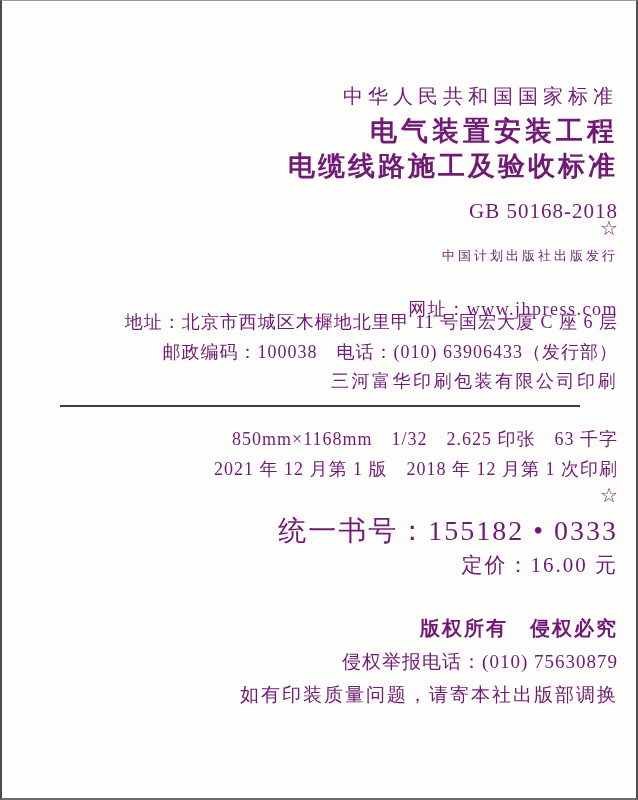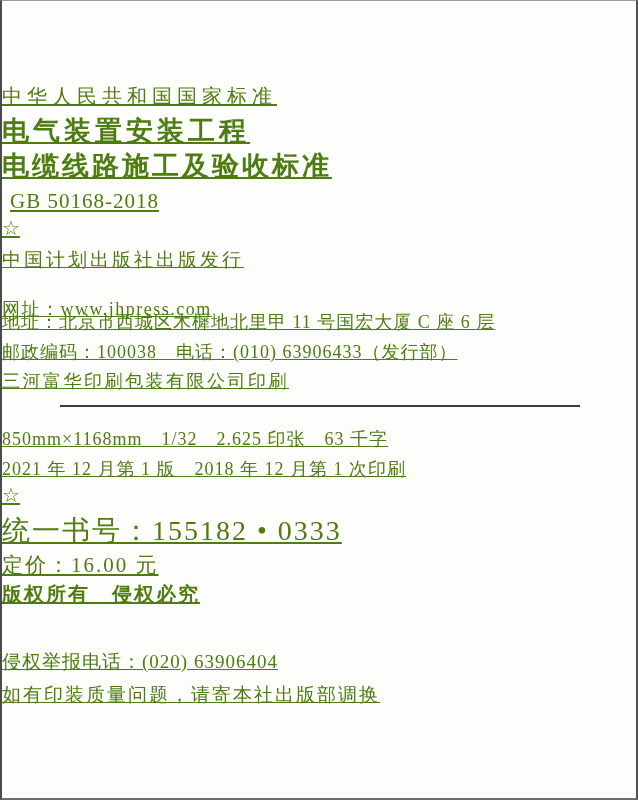--- a/index.html
+++ b/index.html
@@ -18,51 +18,50 @@
     border-right: 2px solid #4f4f4f;
     border-bottom: 2px solid #6e6e6e;
     overflow: hidden;
     color: #1e1e1e;
     font-family: "Liberation Serif", "DejaVu Serif", serif;
   }
   .line {
     position: absolute;
     left: 0;
     right: 18px;
-    text-align: left;
+    text-align: right;
     white-space: pre;
-    color: #4d7c0f;
-    text-decoration: underline;
+    color: #701a75;
   }
   .std-line   { top: 82px;  font-size: 20px; letter-spacing: 5px; }
   .title1     { top: 112px; font-size: 27px; font-weight: bold; letter-spacing: 4px;
                 font-family: "DejaVu Sans", "Liberation Sans", sans-serif; }
   .title2     { top: 147px; font-size: 27px; font-weight: bold; letter-spacing: 3px;
                 font-family: "DejaVu Sans", "Liberation Sans", sans-serif; }
-  .std-code   { top: 188px; font-size: 21px; letter-spacing: 1px; padding-left: 8px; }
+  .std-code   { top: 198px; font-size: 21px; letter-spacing: 1px; padding-left: 8px; }
   .star1      { top: 215px; font-size: 20px; }
-  .publisher  { top: 246px; font-size: 19px; letter-spacing: 3px; }
+  .publisher  { top: 246px; font-size: 13px; letter-spacing: 3px; }
   .website    { top: 296px; font-size: 18px; letter-spacing: 1.5px; }
   .address    { top: 309px; font-size: 18px; letter-spacing: 1px; }
   .postcode   { top: 339px; font-size: 18px; letter-spacing: 1px; }
   .printer    { top: 368px; font-size: 18px; letter-spacing: 2.5px; }
   .rule {
     position: absolute;
     top: 404px;
     left: 58px;
     width: 520px;
     height: 2px;
     background: #3c3c3c;
   }
   .format     { top: 426px; font-size: 18px; letter-spacing: 1px; }
   .edition    { top: 456px; font-size: 18px; letter-spacing: 1px; }
   .star2      { top: 482px; font-size: 20px; }
   .booknum    { top: 511px; font-size: 28px; letter-spacing: 2px; }
   .price      { top: 550px; font-size: 21px; letter-spacing: 2px; }
-  .notice     { top: 580px; font-size: 20px; font-weight: bold; letter-spacing: 2px;
+  .notice     { top: 614px; font-size: 20px; font-weight: bold; letter-spacing: 2px;
                 font-family: "DejaVu Sans", "Liberation Sans", sans-serif; }
   .report     { top: 648px; font-size: 19px; letter-spacing: 1px; }
   .quality    { top: 681px; font-size: 19px; letter-spacing: 2px; }
 </style>
 </head>
 <body>
 
 <div class="page">
 
   <div class="line std-line">中华人民共和国国家标准</div>
@@ -92,17 +91,17 @@
   <div class="line edition">2021 年 12 月第 1 版　2018 年 12 月第 1 次印刷</div>
 
   <div class="line star2">☆</div>
 
   <div class="line booknum">统一书号：155182 • 0333</div>
 
   <div class="line price">定价：16.00 元</div>
 
   <div class="line notice">版权所有　侵权必究</div>
 
-  <div class="line report">侵权举报电话：(020) 63906404</div>
+  <div class="line report">侵权举报电话：(010) 75630879</div>
 
   <div class="line quality">如有印装质量问题，请寄本社出版部调换</div>
 
 </div>
 
 </body></html>

